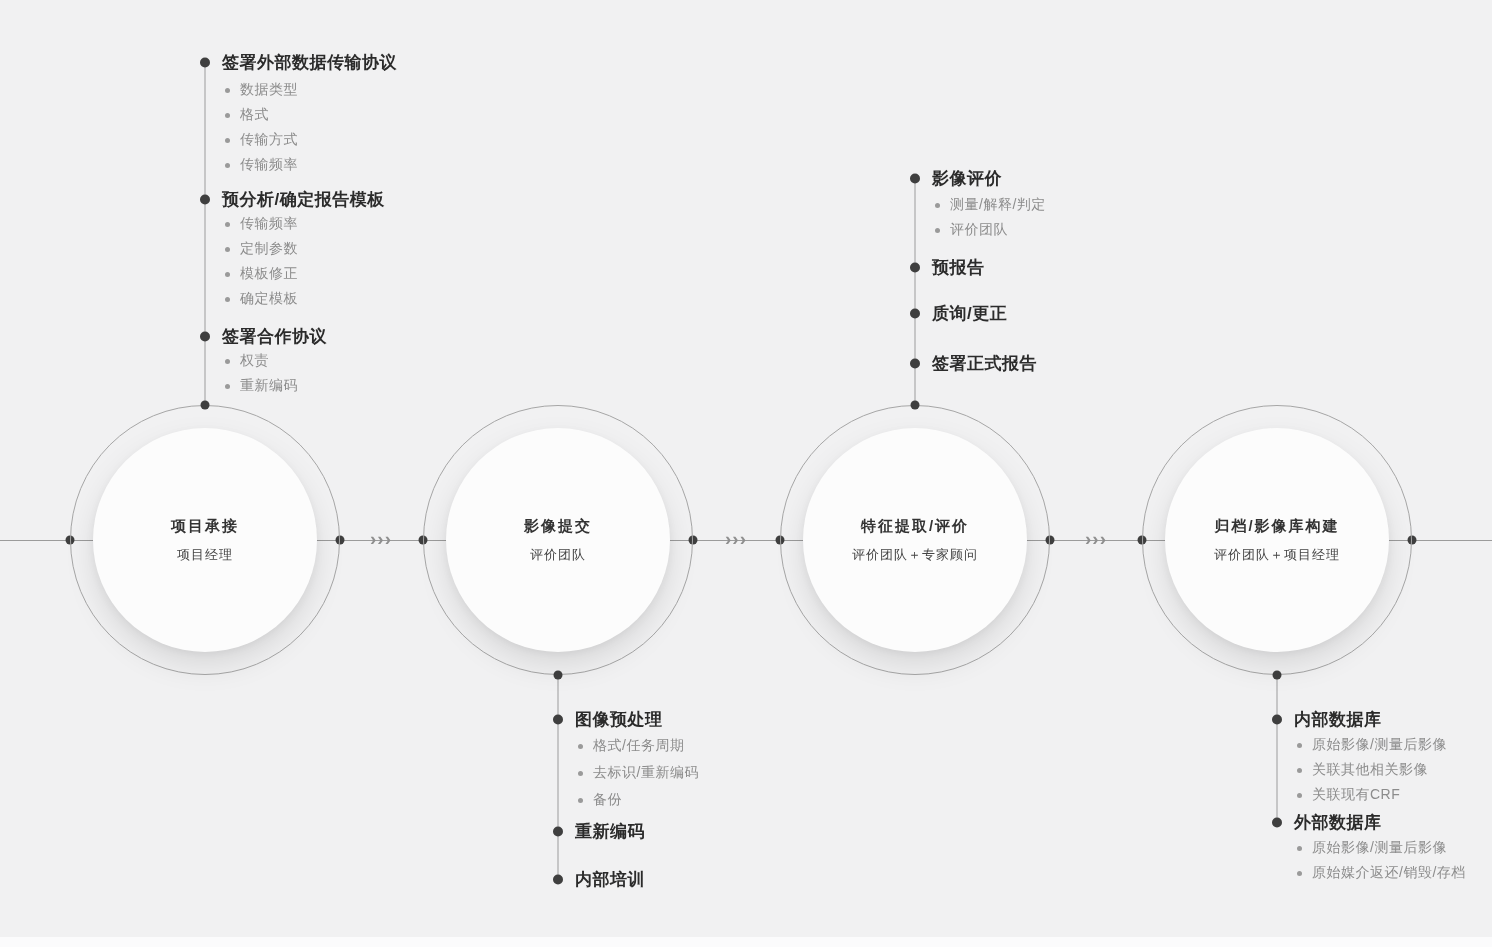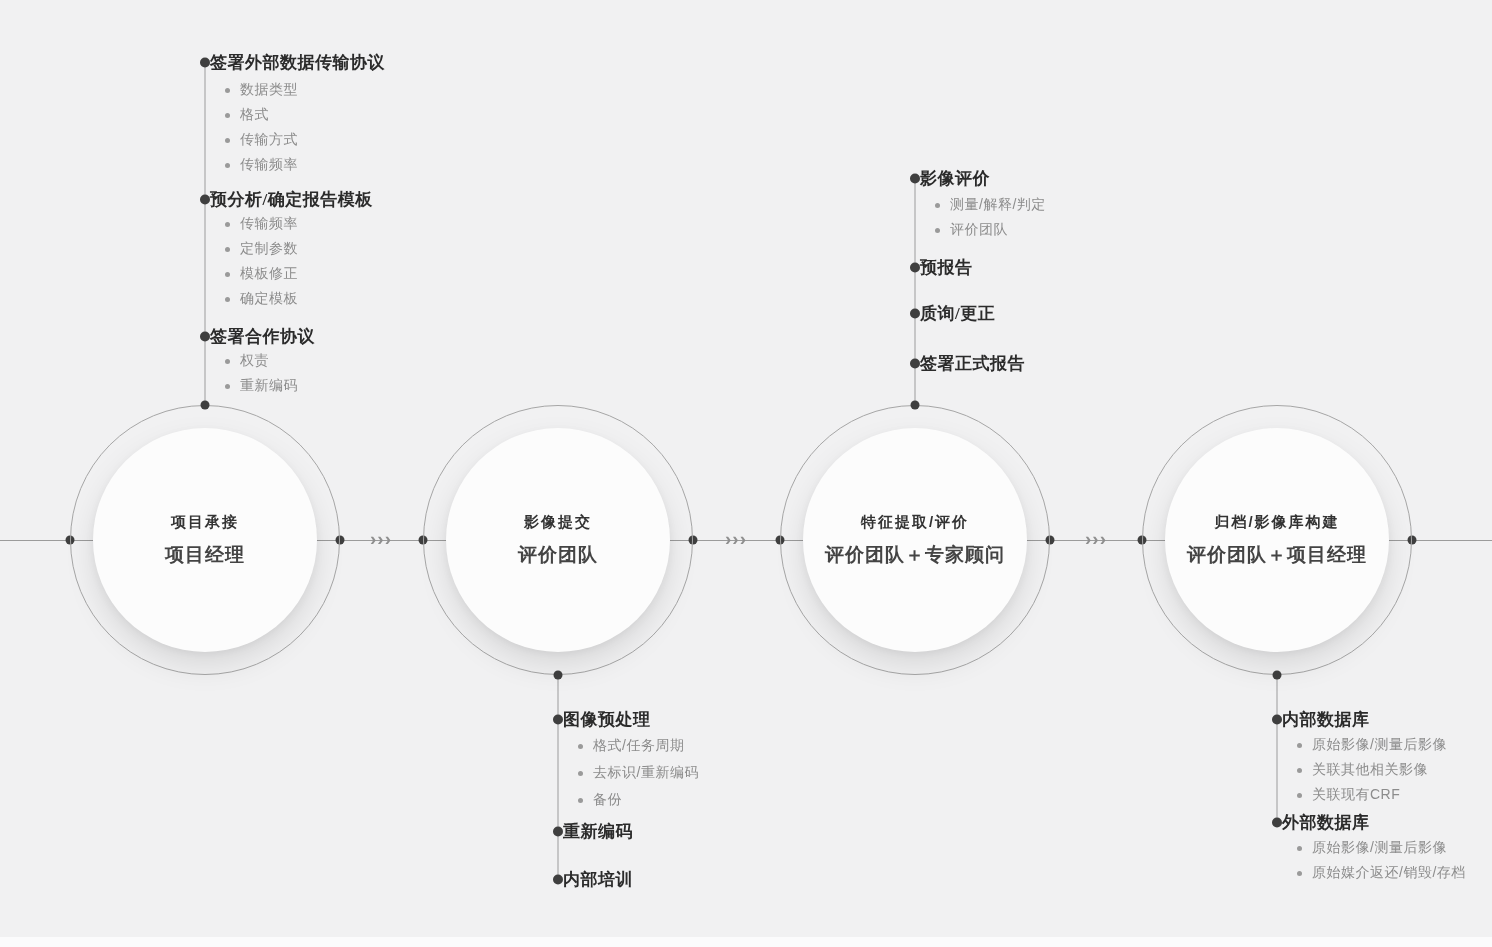--- a/index.html
+++ b/index.html
@@ -28,24 +28,24 @@
     color:var(--arrow,#8f8f8f); font-size:19px; font-weight:bold; letter-spacing:1px;
   }
   .node-circle {
     position:absolute; width:224px; height:224px; border-radius:50%;
     background:var(--circle-fill,#fcfcfc);
     box-shadow:0 14px 30px rgba(0,0,0,.10), 0 3px 8px rgba(0,0,0,.05);
     transform:translate(-50%,-50%);
     display:flex; flex-direction:column; align-items:center; justify-content:center; gap:10px;
   }
   .node-title { font-size:15px; font-weight:bold; color:var(--title-text,#333); letter-spacing:2px; white-space:nowrap; }
-  .node-subtitle { font-size:19px; font-weight:bold; color:var(--subtitle-text,#444); letter-spacing:1px; white-space:nowrap; }
+  .node-subtitle { font-size:13px; font-weight:normal; color:var(--subtitle-text,#444); letter-spacing:1px; white-space:nowrap; }
   .ann-header { position:absolute; display:flex; align-items:center; transform:translateY(-50%); white-space:nowrap; }
   .h-bullet { width:10px; height:10px; border-radius:50%; background:var(--dot,#3f3f3f); flex:none; }
-  .h-label { margin-left:0; font-size:17px; font-weight:bold; color:var(--header-text,#2b2b2b); letter-spacing:.5px;font-family:Liberation Serif, serif; }
+  .h-label { margin-left:12px; font-size:17px; font-weight:bold; color:var(--header-text,#2b2b2b); letter-spacing:.5px; }
   .ann-sub { position:absolute; display:flex; align-items:center; transform:translateY(-50%); white-space:nowrap; }
   .s-bullet { width:5px; height:5px; border-radius:50%; background:var(--sub-bullet,#9a9a9a); flex:none; }
   .s-label { margin-left:10px; font-size:14px; color:var(--sub-text,#8c8c8c); letter-spacing:.5px; }
   .bottom-strip { position:absolute; left:0; bottom:0; width:100%; height:10px; background:#fbfbfc; }
 </style>
 </head>
 <body>
 
 <div class="canvas">
 

